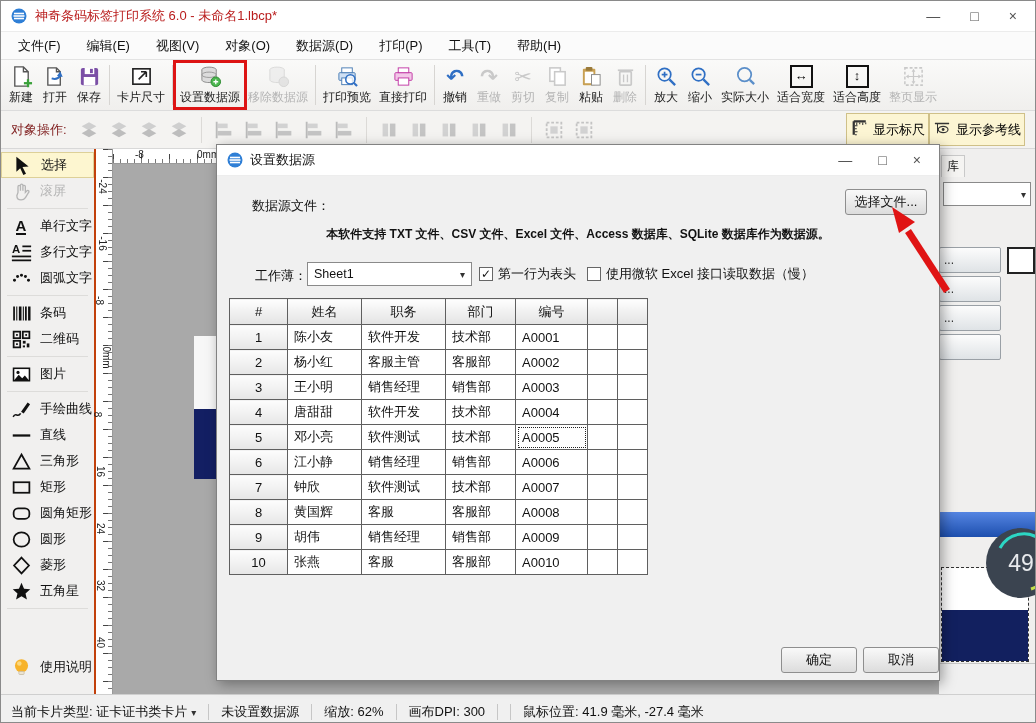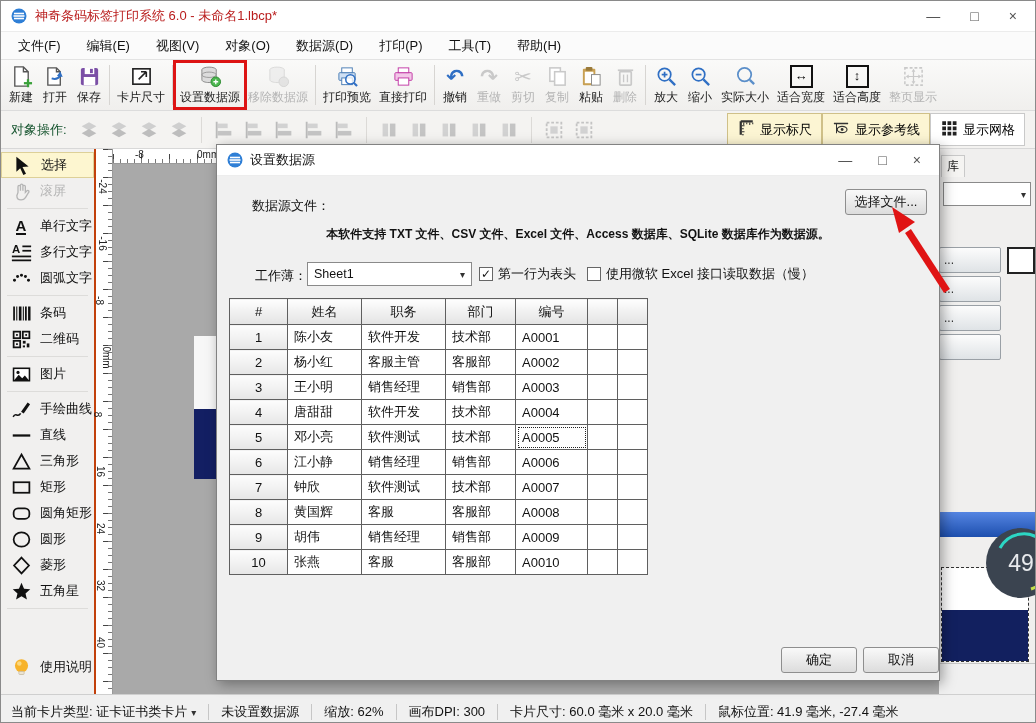--- a/index.html
+++ b/index.html
@@ -22,27 +22,27 @@
   .tbtn .ticon{height:24px;display:flex;align-items:center;justify-content:center;}
   .tbtn .ticon svg{width:23px;height:23px;}
   .tbtn .tlabel{font-size:12px;color:#222;white-space:nowrap;}
   .tbtn.disabled .tlabel{color:#b4b4b4;}
   .tbtn.annotated{outline:3px solid #dd1414;outline-offset:0px;}
   .tsep{width:1px;height:40px;background:#d7d5d2;margin:0 3px;}
   .glyph{font-size:21px;line-height:23px;font-weight:bold;}
   .fitbox{display:inline-block;width:19px;height:19px;border:2px solid #111;font-size:13px;line-height:18px;font-weight:bold;text-align:center;}
   
   .toolbar2{height:37px;display:flex;align-items:center;padding:0 10px;gap:6px;background:#f4f3f1;border-bottom:1px solid #d8d8d8;}
-  .tb2label{font-size:13px;color:#14532d;margin-right:4px;}
+  .tb2label{font-size:13px;color:#7f1d1d;margin-right:4px;}
   .tb2icons{display:flex;align-items:center;gap:6px;}
   .tb2icons .oicon{width:24px;height:24px;display:flex;align-items:center;justify-content:center;}
   .tb2icons .oicon svg{width:22px;height:22px;}
   .tb2sep{width:1px;height:26px;background:#dcdad7;margin:0 4px;}
   .viewbtns{margin-left:auto;display:flex;}
-  .view-btn{display:flex;align-items:center;gap:5px;padding:5px 9px;border:1px solid #c9c9c9;background:#fff;font-size:13px;white-space:nowrap;}
+  .view-btn{display:flex;align-items:center;gap:5px;padding:5px 3px;border:1px solid #c9c9c9;background:#fff;font-size:13px;white-space:nowrap;}
   .view-btn.active{background:#fcf5d3;border-color:#cfc088;}
   .view-btn svg{width:18px;height:18px;}
   
   .workspace{position:relative;height:545px;background:#f0f0f0;}
   .toolpanel{position:absolute;left:0;top:0;width:95px;height:545px;background:#f1f0ef;border-right:2px solid #c2410c;
              display:flex;flex-direction:column;padding-top:3px;box-sizing:border-box;}
   .side-item{height:26px;display:flex;align-items:center;gap:7px;padding-left:8px;font-size:13px;flex:0 0 auto;}
   .side-item .sicon{width:24px;height:22px;display:flex;align-items:center;justify-content:center;}
   .side-item .sicon svg{width:21px;height:21px;}
   .side-item.active{background:#fdf6d0;border:1px solid #ddd098;box-sizing:border-box;}
@@ -458,36 +458,20 @@
         </button>
         <button class="view-btn active">
           <span><svg viewBox="0 0 24 24">
               <path d="M2.5 6h19" stroke="#333" stroke-width="2"></path>
               <path d="M6 6v13" stroke="#333" stroke-width="1.4"></path>
               <ellipse cx="13.5" cy="14" rx="6.5" ry="4.2" fill="none" stroke="#333" stroke-width="1.5"></ellipse>
               <circle cx="13.5" cy="14" r="1.9" fill="#333"></circle>
             </svg></span>
           <span>显示参考线</span>
         </button>
-        <button class="view-btn">
-          <span><svg viewBox="0 0 24 24">
-              <g fill="#222">
-                <rect x="3" y="3" width="5" height="5"></rect>
-                <rect x="10" y="3" width="5" height="5"></rect>
-                <rect x="17" y="3" width="5" height="5"></rect>
-                <rect x="3" y="10" width="5" height="5"></rect>
-                <rect x="10" y="10" width="5" height="5"></rect>
-                <rect x="17" y="10" width="5" height="5"></rect>
-                <rect x="3" y="17" width="5" height="5"></rect>
-                <rect x="10" y="17" width="5" height="5"></rect>
-                <rect x="17" y="17" width="5" height="5"></rect>
-              </g>
-            </svg></span>
-          <span>显示网格</span>
-        </button>
       </div>
   </div>
 
   <div class="workspace">
     <div class="toolpanel">
         <div class="side-item active">
           <span class="sicon">
             <svg viewBox="0 0 24 24">
               <path d="M5 2L19 13.2 12 13.6 16 21.3 13 22.8 9.4 15 5 19z" fill="#111"></path>
             </svg>
@@ -715,21 +699,20 @@
     <span class="status-item">
       <span>当前卡片类型: 证卡证书类卡片</span><span class="caret">▾</span>
     </span>
     <span class="ssep"></span>
     <span class="status-item">未设置数据源</span>
     <span class="ssep"></span>
     <span class="status-item">缩放: 62%</span>
     <span class="ssep"></span>
     <span class="status-item">画布DPI: 300</span>
     <span class="ssep"></span>
-    <span class="status-item">卡片尺寸: 60.0 毫米 x 20.0 毫米</span>
     <span class="ssep"></span>
     <span class="status-item">鼠标位置: 41.9 毫米, -27.4 毫米</span>
   </div>
 
   <div class="dialog">
     <div class="dlg-title">
       <span class="applogo">
         <svg viewBox="0 0 16 16">
             <circle cx="8" cy="8" r="7.5" fill="#2f7fd6"></circle>
             <g stroke="#fff" stroke-width="1.6">

